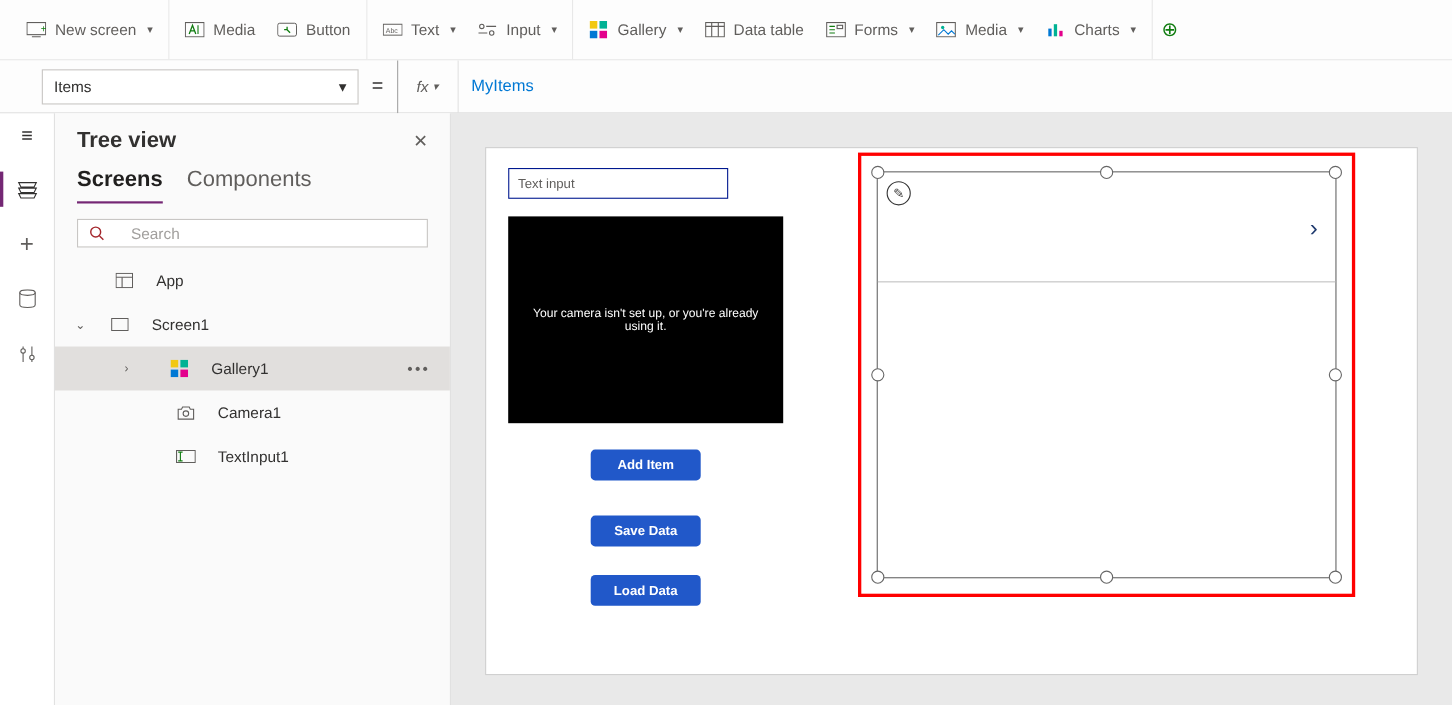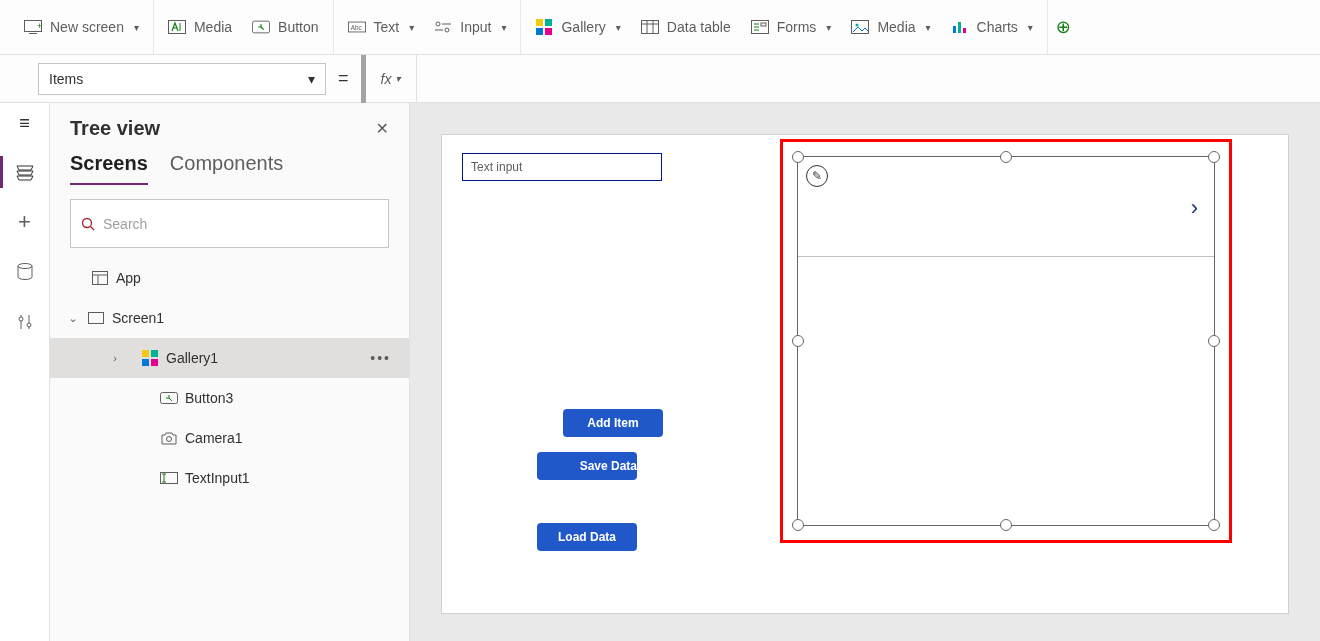--- a/index.html
+++ b/index.html
@@ -11,60 +11,60 @@
   .ribbon .group:last-child { border-right: none; }
   .ribbon .item { display: flex; align-items: center; gap: 8px; color: #605e5c; cursor: pointer; }
   .ribbon .item .chev { font-size: 10px; color:#605e5c; margin-left:2px; }
   .ribbon .ico { width: 18px; height: 18px; display:inline-flex; align-items:center; justify-content:center; }
   .ribbon .plus-end { color:#107c10; font-size:18px; padding-left:8px; }
 
   
   .fbar { height: 48px; border-bottom: 1px solid #e1e1e1; display:flex; align-items:center; background:#fdfdfd; }
   .fbar .prop-dd { margin-left: 38px; width: 288px; height: 32px; border:1px solid #c8c6c4; background:#fff; display:flex; align-items:center; padding:0 10px; justify-content:space-between; color:#323130; }
   .fbar .eq { padding: 0 12px; font-size: 18px; color:#323130; }
-  .fbar .fx { width: 56px; height:48px; border-left:5px solid #a3a3a3; border-right:1px solid #e1e1e1; display:flex; align-items:center; justify-content:center; gap:4px; font-style: italic; color:#605e5c; }
+  .fbar .fx { width: 56px; height:48px; border-left:1px solid #a3a3a3; border-right:1px solid #e1e1e1; display:flex; align-items:center; justify-content:center; gap:4px; font-style: italic; color:#605e5c; }
   .fbar .fx .chev { font-size:10px; }
   .fbar .formula { flex:1; height:48px; display:flex; align-items:center; padding:0 12px; font-family: Consolas, monospace; font-size:15px; color:#0078d4; }
 
   
   .main { display:flex; height: calc(641px - 55px - 48px); }
 
   
   .rail { width: 50px; border-right:1px solid #e1e1e1; display:flex; flex-direction:column; align-items:center; padding-top:10px; gap:26px; }
   .rail .burger { font-size:18px; color:#323130; cursor:pointer; }
   .rail .railitem { width:24px; height:24px; display:flex; align-items:center; justify-content:center; color:#605e5c; cursor:pointer; position:relative;}
   .rail .railitem.active::before { content:""; position:absolute; left:-13px; top:-4px; bottom:-4px; width:3px; background:#742774; }
 
   
   .tree { width: 360px; border-right:1px solid #e1e1e1; display:flex; flex-direction:column; background:#fafafa; }
   .tree .hdr { display:flex; align-items:center; justify-content:space-between; padding: 14px 20px 6px 20px; }
   .tree .hdr h2 { font-size:20px; font-weight:600; }
   .tree .hdr .close { font-size:16px; color:#605e5c; cursor:pointer; }
   .tree .tabs { display:flex; gap:22px; padding: 6px 20px 0 20px; }
   .tree .tabs .tab { padding-bottom:8px; cursor:pointer; color:#605e5c; font-size:20px; }
   .tree .tabs .tab.active { color:#201f1e; font-weight:600; border-bottom: 2px solid #742774; }
-  .tree .search { margin: 14px 20px 10px 20px; height:49px; border:1px solid #c8c6c4; background:#fff; display:flex; align-items:center; padding:0 10px; gap:8px; color:#a19f9d; }
-  .tree .node { display:flex; align-items:center; height:40px; padding-left:20px; gap:7px; cursor:pointer; font-size:14px; color:#323130; }
+  .tree .search { margin: 14px 20px 10px 20px; height:26px; border:1px solid #c8c6c4; background:#fff; display:flex; align-items:center; padding:0 10px; gap:24px; color:#a19f9d; }
+  .tree .node { display:flex; align-items:center; height:40px; padding-left:20px; gap:20px; cursor:pointer; font-size:14px; color:#323130; }
   .tree .node .exp { width:14px; display:inline-flex; justify-content:center; color:#605e5c; font-size:11px; }
   .tree .node .nico { width:18px; height:18px; display:inline-flex; align-items:center; justify-content:center; color:#605e5c; }
   .tree .node.indent1 { padding-left: 28px; }
   .tree .node.indent2 { padding-left: 88px; }
   .tree .node.indent3 { padding-left: 110px; }
   .tree .node.selected { background:#e1dfdd; }
   .tree .node .more { margin-left:auto; margin-right:18px; color:#605e5c; letter-spacing:2px; }
 
   
   .canvas-wrap { flex:1; background:#e9e9e9; display:flex; align-items:flex-start; justify-content:center; padding:32px 20px; overflow:auto; }
   .screen { width: 846px; height: 478px; background:#fff; position:relative; box-shadow: 0 0 0 1px #d0d0d0; }
 
   .textinp { position:absolute; left:20px; top:18px; width:200px; height:28px; border:1.5px solid #00188f; padding:0 8px; font-size:12px; color:#605e5c; display:flex; align-items:center; background:#fff;}
   .cam { position:absolute; left:20px; top:62px; width:250px; height:188px; background:#000; color:#fff; font-size:11px; display:flex; align-items:center; justify-content:center; text-align:center; padding:0 18px; }
   .btn { position:absolute; left:95px; width:100px; height:28px; background:#2158c9; color:#fff; border-radius:4px; font-size:12px; font-weight:600; display:flex; align-items:center; justify-content:center; cursor:pointer; }
-  .btn.b1 { top:274px;margin-left:26px; }
-  .btn.b2 { top:317px;justify-content:flex-end; }
+  .btn.b1 { top:274px; }
+  .btn.b2 { top:334px; }
   .btn.b3 { top:388px; }
 
   
   .gal-hl { position:absolute; left:338px; top:4px; width:452px; height:404px; border:3px solid #ff0000; }
   .gal { position:absolute; left:14px; top:14px; right:14px; bottom:14px; border:1px solid #666; background:#fff; }
   .gal .row { height:100px; border-bottom:1px solid #c0c0c0; position:relative; }
   .gal .row .chevr { position:absolute; right:16px; top:38px; color:#1f3a6e; font-size:22px; }
   .gal .editpen { position:absolute; left:8px; top:8px; width:22px; height:22px; border:1px solid #333; border-radius:50%; background:#fff; display:flex; align-items:center; justify-content:center; font-size:12px; }
 
   
@@ -203,20 +203,23 @@
 
 <div class="fbar">
   <div class="prop-dd">
     <span>Items</span>
     <span class="chev">▾</span>
   </div>
   <div class="eq">=</div>
   <div class="fx">
     <span>fx</span>
     <span class="chev">▾</span>
+  </div>
+  <div class="formula">
+    <span>MyItems</span>
   </div>
 </div>
 
 <div class="main">
 
   <div class="rail">
     <div class="burger">≡</div>
     <div class="railitem active">
       <svg width="20" height="18" viewBox="0 0 20 18">
           <path d="M2 3 L18 3 L16 7 L4 7 Z M2 8 L18 8 L16 12 L4 12 Z M2 13 L18 13 L16 17 L4 17 Z" fill="none" stroke="#323130"></path>
@@ -289,29 +292,20 @@
             <rect x="0" y="9" width="7" height="7" fill="#0078d4"></rect>
             <rect x="9" y="9" width="7" height="7" fill="#e3008c"></rect>
           </svg>
       </span>
       <span>Gallery1</span>
       <span class="more">•••</span>
     </div>
 
     <div class="node indent3">
       <span class="nico">
-        <svg width="18" height="12" viewBox="0 0 18 12">
-            <rect x="0.5" y="0.5" width="17" height="11" rx="2" fill="none" stroke="#605e5c"></rect>
-            <path d="M6 6 L9 6 L9 3 M9 6 L12 9" fill="none" stroke="#107c10"></path>
-          </svg>
-      </span>
-      <span>Button3</span>
-    </div>
-    <div class="node indent3">
-      <span class="nico">
         <svg width="18" height="13" viewBox="0 0 18 13">
             <path d="M2 3 H5 L6 1 H12 L13 3 H16 V12 H2 Z" fill="none" stroke="#605e5c"></path>
             <circle cx="9" cy="7" r="2.5" fill="none" stroke="#605e5c"></circle>
           </svg>
       </span>
       <span>Camera1</span>
     </div>
     <div class="node indent3">
       <span class="nico">
         <svg width="18" height="12" viewBox="0 0 18 12">
@@ -322,20 +316,23 @@
           </svg>
       </span>
       <span>TextInput1</span>
     </div>
   </div>
 
   <div class="canvas-wrap">
     <div class="screen">
       <div class="textinp">
         <span>Text input</span>
+      </div>
+      <div class="cam">
+        <span>Your camera isn't set up, or you're already using it.</span>
       </div>
       <div class="btn b1">
           <span>Add Item</span>
         </div>
       <div class="btn b2">
           <span>Save Data</span>
         </div>
       <div class="btn b3">
           <span>Load Data</span>
         </div>

